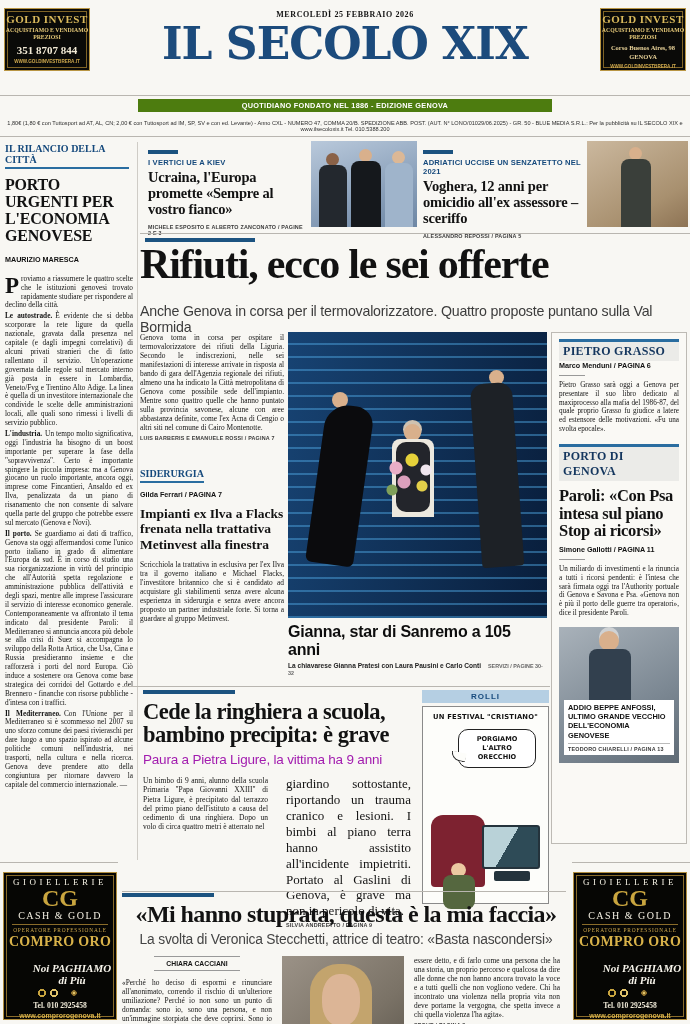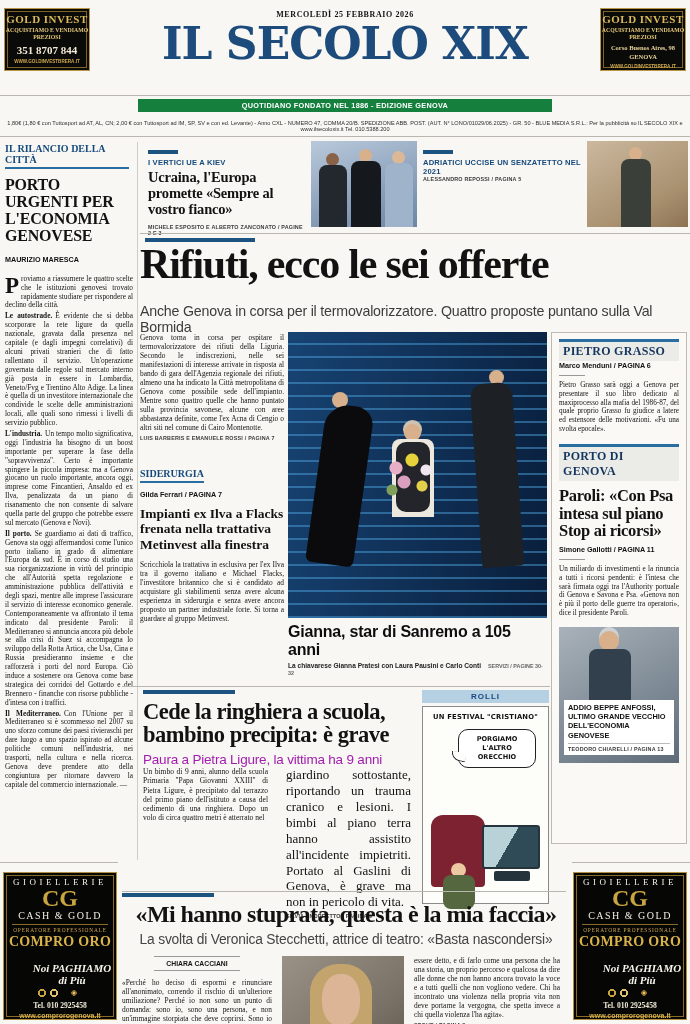--- a/index.html
+++ b/index.html
@@ -13,21 +13,21 @@
   .ad-gold{background:#0a0a08;border:1px solid #b99644;box-shadow:inset 0 0 0 2px #0a0a08,inset 0 0 0 3px #806426;
            text-align:center;color:#d9b95c;padding-top:4px;}
   .ad-gold .nm{font:bold 11px "Liberation Serif",serif;color:#d9b95c;letter-spacing:.5px;}
   .ad-gold .tg{font:bold 5.8px "Liberation Serif",serif;color:#e4c878;margin-top:2px;line-height:1.25;}
   .ad-gold .ph{font:bold 11px "Liberation Serif",serif;color:#f2ead6;margin-top:3px;}
   .ad-gold .ad2{font:bold 6.5px "Liberation Serif",serif;color:#e8d298;margin-top:3px;line-height:1.3;}
   .ad-gold .ur{font:bold 4.6px "Liberation Sans",sans-serif;color:#cfa94e;margin-top:3px;}
   .edition-date{top:10px;left:0;width:100%;text-align:center;font:bold 8px "Liberation Serif",serif;letter-spacing:.6px;}
   .masthead{top:22px;left:0;width:100%;text-align:center;font-family:"DejaVu Serif",serif;
             font-weight:bold;font-size:44px;line-height:1;color:#1c4b7c;letter-spacing:-1px;}
-  .banner{left:138px;top:99px;width:414px;height:13px;background:#15803d;color:#fff;
+  .banner{left:138px;top:99px;width:414px;height:13px;background:#4d7c0f;color:#fff;
           font:bold 7.3px "Liberation Sans",sans-serif;text-align:center;line-height:13px;letter-spacing:.3px;}
   .fineprint{top:120px;left:0;width:100%;text-align:center;font:5.6px "Liberation Sans",sans-serif;color:#2e2e2e;}
 
   
   .tick{height:4px;background:#1c5380;}
   .kicker-sans{font:bold 7.6px "Liberation Sans",sans-serif;color:#15497c;letter-spacing:.2px;}
   .sec-kicker{font:bold 10px "Liberation Serif",serif;color:#15497c;border-bottom:2px solid #2a6da0;
               padding-bottom:2px;display:inline-block;}
   .byl{font:bold 5.4px "Liberation Sans",sans-serif;color:#3a3a3a;letter-spacing:.2px;}
   .byl-md{font:bold 7.2px "Liberation Sans",sans-serif;color:#111;}
@@ -70,21 +70,21 @@
   .rail-sec{border-top:3px solid #2a6da0;background:#ebebe8;padding:2px 4px;
             font:bold 12px "Liberation Serif",serif;color:#14365e;letter-spacing:.3px;}
   .rail h3{font:bold 16.5px "Liberation Serif",serif;line-height:1.08;margin:6px 0 5px 0;letter-spacing:-.3px;}
   .rail .rule{height:1px;background:#999;width:26px;margin:5px 0;}
   .rail .body-txt{font-size:7.2px;}
 
   
   .ringhiera{left:143px;top:690px;width:268px;}
   .ringhiera h2{font:bold 22.5px "Liberation Serif",serif;line-height:1.03;letter-spacing:-.5px;margin:6px 0 0 0;}
   .ringhiera .sub{font:13.5px "Liberation Sans",sans-serif;color:#a21caf;margin-top:6px;letter-spacing:-.2px;}
-  .cols2{display:flex;gap:18px;}
+  .cols2{display:flex;gap:18px;margin-top:9px;}
   .cols2>div{flex:1;}
 
   
   .rolli-bar{left:422px;top:690px;width:127px;background:#b5cfe3;color:#15497c;text-align:center;
              font:bold 8px "Liberation Sans",sans-serif;letter-spacing:1px;padding:2px 0;}
   .rolli-box{left:422px;top:706px;width:125px;height:196px;border:1px solid #8a8a8a;background:#fdfdfa;}
   .toon-title{text-align:center;font:bold 6.8px "DejaVu Sans",sans-serif;margin-top:6px;letter-spacing:.2px;}
   .bubble{position:absolute;right:12px;top:22px;width:70px;border:1.4px solid #222;border-radius:10px;
           background:#fff;text-align:center;font:bold 6.6px "DejaVu Sans",sans-serif;padding:5px 3px;line-height:1.35;}
   .bubble:after{content:"";position:absolute;left:-8px;bottom:6px;width:14px;height:8px;
@@ -179,20 +179,21 @@
       </div>
     <div class="person" style="left:74px;top:10px;">
         <div class="hd" style="left:7px;top:0;width:13px;height:13px;background:#dcb896;"></div>
         <div class="bd" style="left:0;top:12px;width:28px;height:64px;background:#9fb4cb;"></div>
       </div>
   </div>
 
   <div class="abs teaser" style="left:423px;top:150px;">
     <div class="tick"></div>
     <div class="kicker-sans">ADRIATICI UCCISE UN SENZATETTO NEL 2021</div>
+    <h3>Voghera, 12 anni per omicidio all'ex assessore – sceriffo</h3>
     <div class="byl">ALESSANDRO REPOSSI / PAGINA 5</div>
   </div>
   <div class="photo" style="left:587px;top:141px;width:101px;height:86px;background:linear-gradient(150deg,#cbb89e,#a8906f 70%,#8d7354);">
     <div class="person" style="left:34px;top:6px;">
         <div class="hd" style="left:8px;top:0;width:13px;height:13px;background:#d9b08c;"></div>
         <div class="bd" style="left:0;top:12px;width:30px;height:68px;background:#3a3f3a;"></div>
       </div>
   </div>
 
   <div class="hline" style="left:140px;top:233px;width:550px;"></div>

